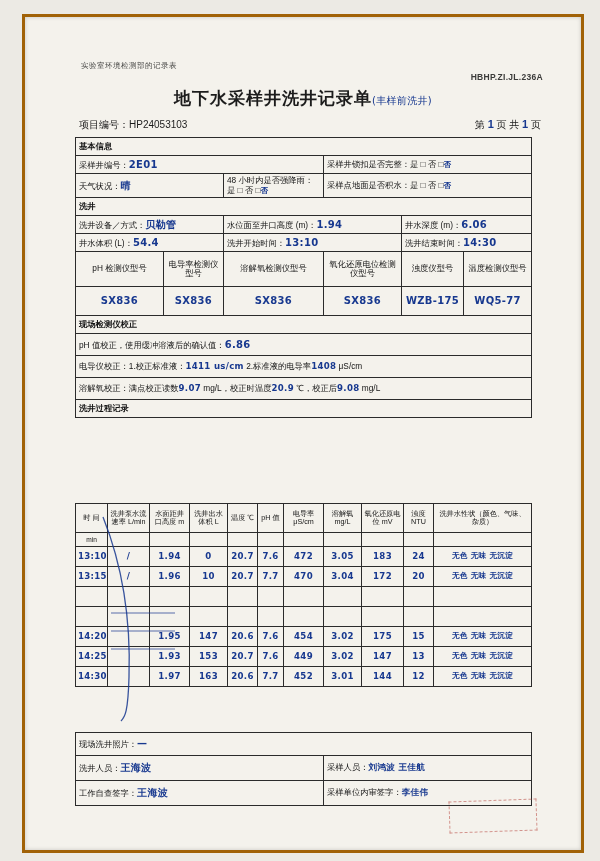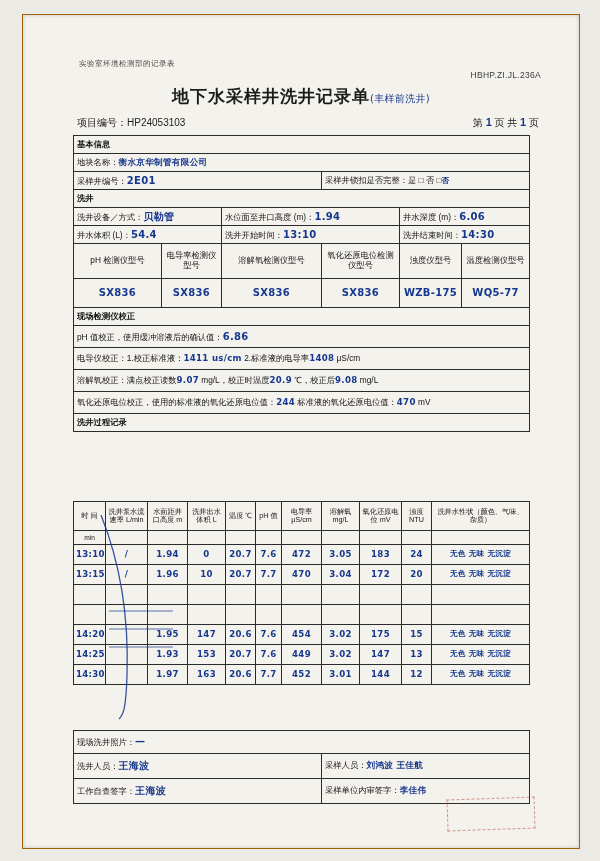--- a/index.html
+++ b/index.html
@@ -9,30 +9,30 @@
     font-family:"Liberation Sans", sans-serif;
     overflow:hidden;
   }
   .page{
     position:absolute;left:0;top:0;width:600px;height:861px;
     background:#eceae4;
   }
   .sheet{
     position:absolute;left:22px;top:14px;width:556px;height:833px;
     background:#f4f2ec;
-    border:1px solid #a16207;
+    border:3px solid #a16207;
     box-shadow:0 0 4px rgba(0,0,0,.18) inset;
   }
   .hdr-left{
     position:absolute;left:56px;top:44px;
     font-size:7.5px;color:#4a4a48;letter-spacing:.5px;
   }
   .hdr-right{
     position:absolute;right:38px;top:55px;
-    font-size:8.5px;color:#3b3b3a;font-weight:normal;letter-spacing:.3px;text-align:right;
+    font-size:8.5px;color:#3b3b3a;font-weight:bold;letter-spacing:.3px;text-align:right;
   }
   .title{
     position:absolute;left:0;right:0;top:70px;text-align:center;
     font-size:17px;font-weight:bold;color:#1c1c1c;letter-spacing:1px;
     font-family:"DejaVu Sans","Liberation Sans",sans-serif;
   }
   .title .hand{
     font-family:"DejaVu Sans","Liberation Sans",sans-serif;
     color:#17388f;font-weight:normal;
   }
@@ -123,36 +123,42 @@
         <col style="width:78px">
           <col style="width:62px">
           <col style="width:68px">
       </colgroup>
 
       <tbody>
           <tr>
             <td class="sec" colspan="7">基本信息</td>
           </tr>
 
-      <tr>
-        <td colspan="7">
-          <span>地块名称：</span><span class="hand sm">衡水京华制管有限公司</span>
-        </td>
-      </tr>
 
 
       <tr>
         <td colspan="4">
           <span>采样井编号：</span><span class="hand">2E01</span>
         </td>
         <td colspan="3">
           <span>采样井锁扣是否完整：是 □ 否 □</span><span class="hand xs">否</span>
         </td>
       </tr>
 
+      <tr>
+        <td colspan="2">
+          <span>天气状况：</span><span class="hand">晴</span>
+        </td>
+        <td colspan="2">
+          <span>48 小时内是否强降雨：是 □ 否 □</span><span class="hand xs">否</span>
+        </td>
+        <td colspan="3">
+          <span>采样点地面是否积水：是 □ 否 □</span><span class="hand xs">否</span>
+        </td>
+      </tr>
 
       <tr>
             <td class="sec" colspan="7">洗井</td>
           </tr>
 
       <tr>
         <td colspan="2">
           <span>洗井设备／方式：</span><span class="hand">贝勒管</span>
         </td>
         <td colspan="3">
@@ -207,27 +213,20 @@
           <span>2.标准液的电导率</span><span class="hand sm">1408</span>
           <span>μS/cm</span>
         </td>
       </tr>
       <tr>
         <td colspan="7" style="height:17px">
           <span>溶解氧校正：满点校正读数</span><span class="hand sm">9.07</span>
           <span>mg/L，校正时温度</span><span class="hand sm">20.9</span>
           <span>℃，校正后</span><span class="hand sm">9.08</span>
           <span>mg/L</span>
-        </td>
-      </tr>
-      <tr>
-        <td colspan="7" style="height:17px">
-          <span>氧化还原电位校正，使用的标准液的氧化还原电位值：</span><span class="hand sm">244</span>
-          <span>标准液的氧化还原电位值：</span><span class="hand sm">470</span>
-          <span>mV</span>
         </td>
       </tr>
 
       <tr>
             <td class="sec" colspan="7">洗井过程记录</td>
           </tr>
     </tbody>
       </table>
 
     <table class="proc" style="top:486px">

